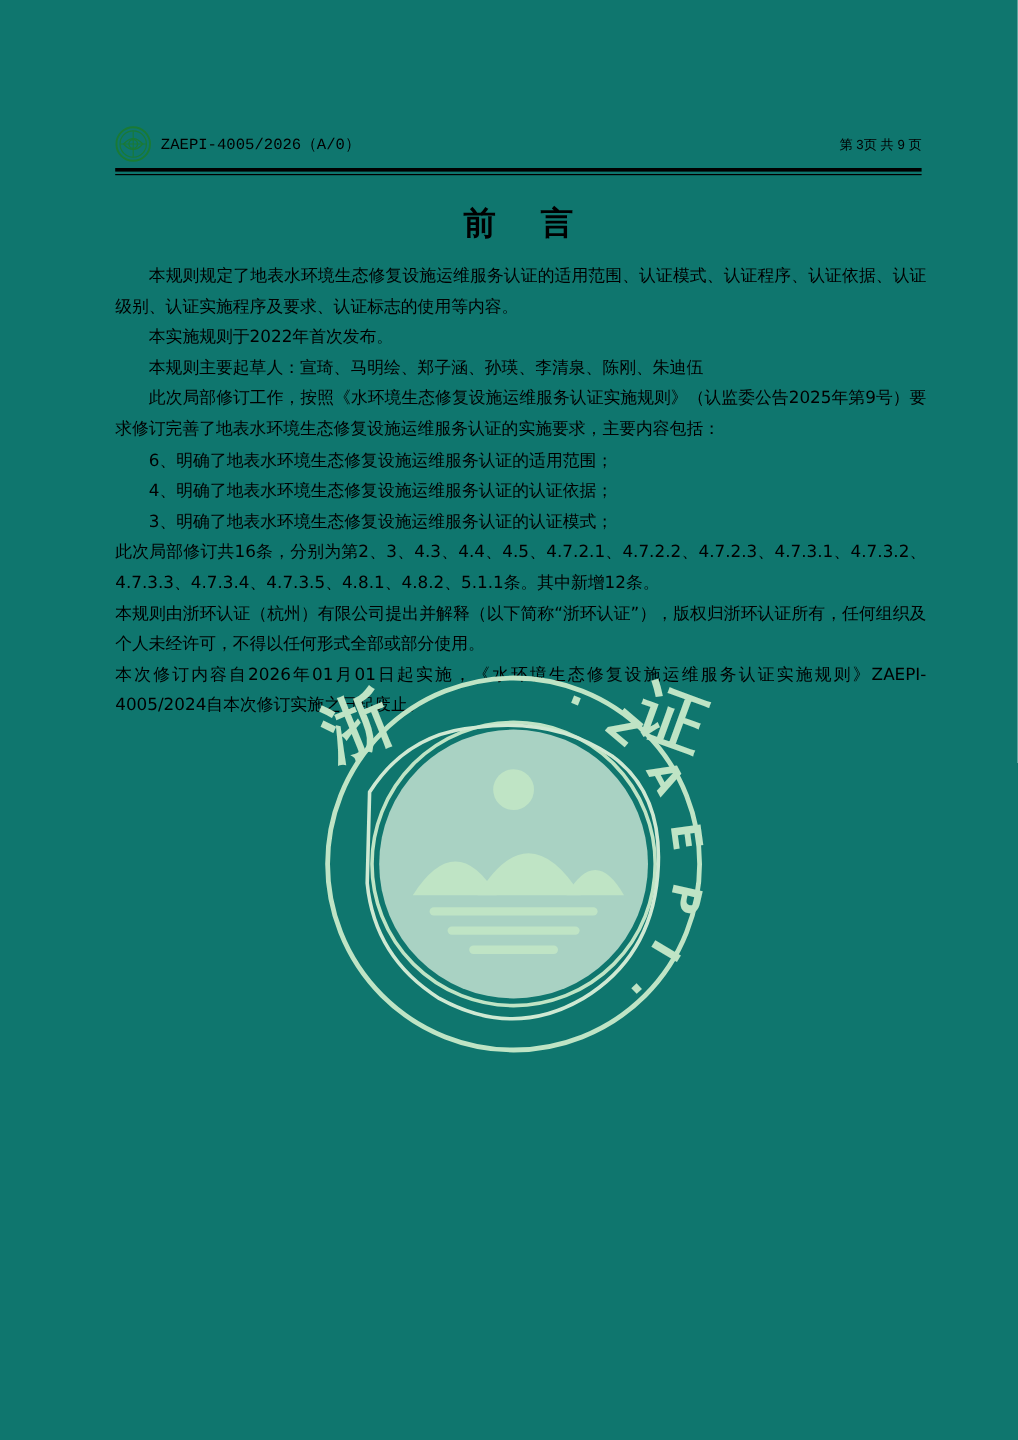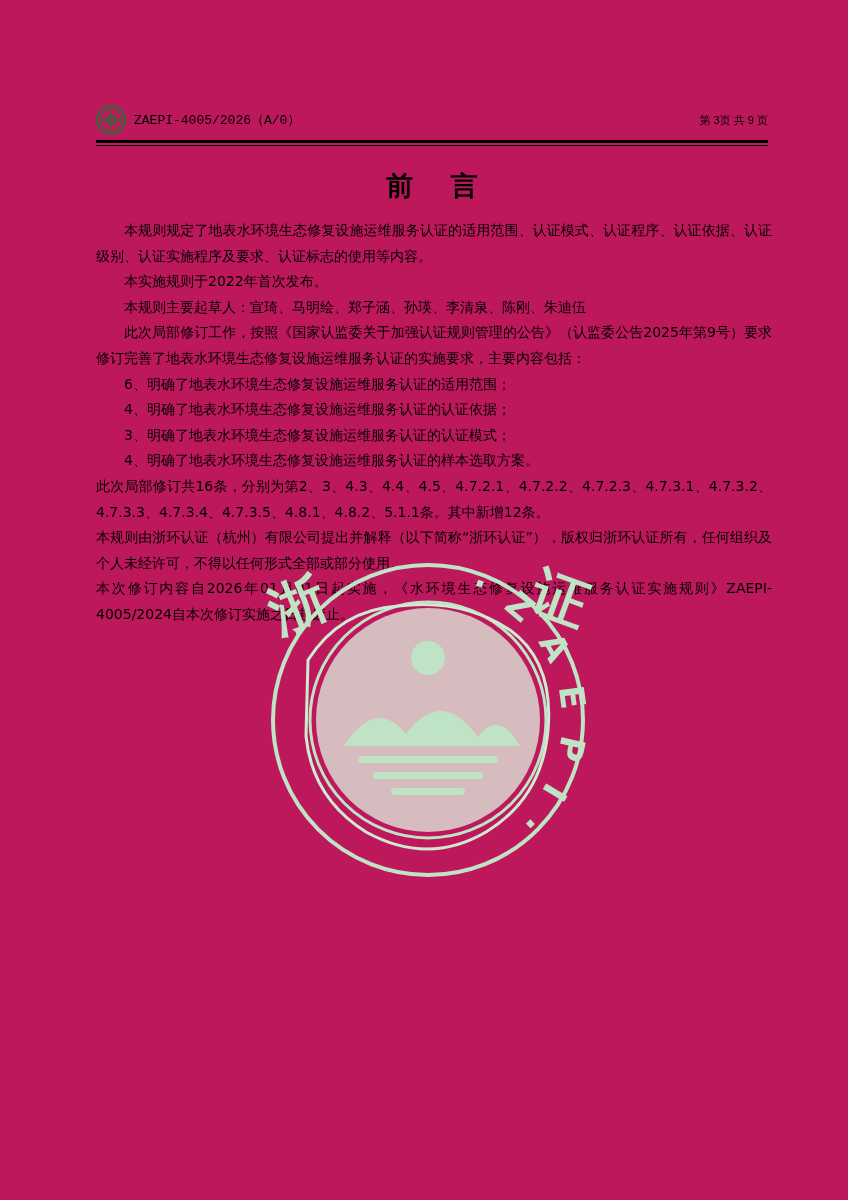--- a/index.html
+++ b/index.html
@@ -14,21 +14,21 @@
     font-family: "Liberation Serif", serif;
     color: #000000;
     overflow: hidden;
   }
 
   .page {
     position: absolute;
     left: 0; top: 0;
     width: 848px;
     height: 1200px;
-    background: #be185d;
+    background: #0f766e;
   }
 
   
   .header {
     position: absolute;
     left: 96px;
     top: 100px;
     width: 672px;
     height: 44px;
   }
@@ -162,25 +162,24 @@
     <div class="header-rule-thick"></div>
     <div class="header-rule-thin"></div>
   </div>
 
   <div class="doc-title">前    言</div>
 
   <div class="body-text">
     <p>本规则规定了地表水环境生态修复设施运维服务认证的适用范围、认证模式、认证程序、认证依据、认证级别、认证实施程序及要求、认证标志的使用等内容。</p>
     <p>本实施规则于2022年首次发布。</p>
     <p>本规则主要起草人：宣琦、马明绘、郑子涵、孙瑛、李清泉、陈刚、朱迪伍</p>
-    <p>此次局部修订工作，按照《国家认监委关于加强认证规则管理的公告》（认监委公告2025年第9号）要求修订完善了地表水环境生态修复设施运维服务认证的实施要求，主要内容包括：</p>
+    <p>此次局部修订工作，按照《水环境生态修复设施运维服务认证实施规则》（认监委公告2025年第9号）要求修订完善了地表水环境生态修复设施运维服务认证的实施要求，主要内容包括：</p>
     <p>6、明确了地表水环境生态修复设施运维服务认证的适用范围；</p>
     <p>4、明确了地表水环境生态修复设施运维服务认证的认证依据；</p>
     <p>3、明确了地表水环境生态修复设施运维服务认证的认证模式；</p>
-    <p>4、明确了地表水环境生态修复设施运维服务认证的样本选取方案。</p>
     <p class="noindent">此次局部修订共16条，分别为第2、3、4.3、4.4、4.5、4.7.2.1、4.7.2.2、4.7.2.3、4.7.3.1、4.7.3.2、4.7.3.3、4.7.3.4、4.7.3.5、4.8.1、4.8.2、5.1.1条。其中新增12条。</p>
     <p class="noindent">本规则由浙环认证（杭州）有限公司提出并解释（以下简称“浙环认证”），版权归浙环认证所有，任何组织及个人未经许可，不得以任何形式全部或部分使用。</p>
     <p class="noindent">本次修订内容自2026年01月01日起实施，《水环境生态修复设施运维服务认证实施规则》ZAEPI-4005/2024自本次修订实施之日起废止。</p>
   </div>
 
   <div class="watermark">
     <svg width="360" height="360" viewBox="0 0 360 360">
       <defs>
         <path id="ringpath" d="M180,180 m-134,0 a134,134 0 1,1 268,0 a134,134 0 1,1 -268,0"></path>
       </defs>

